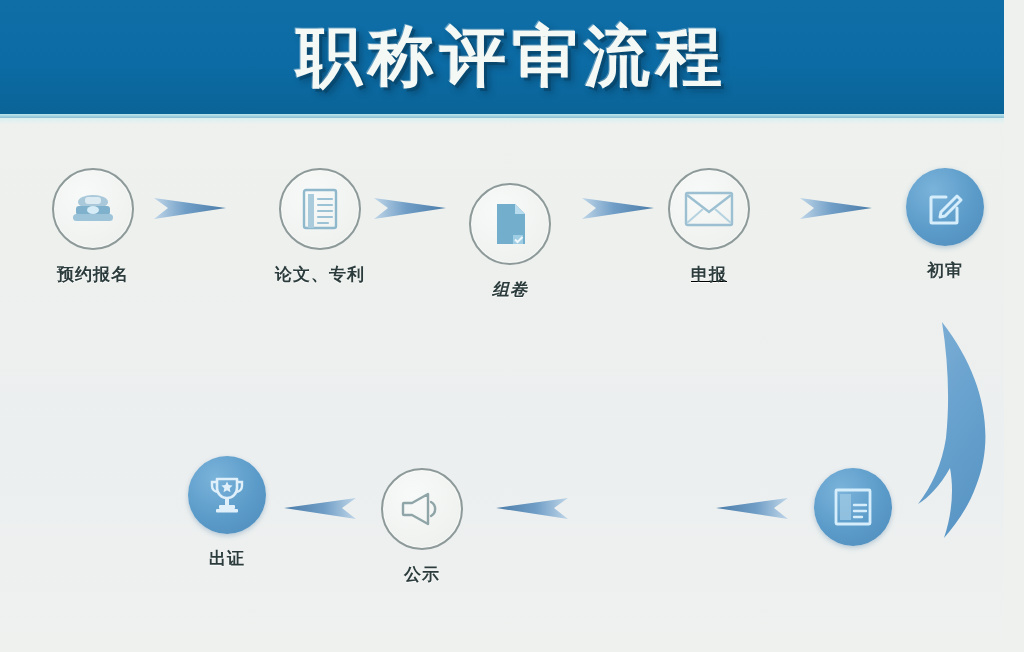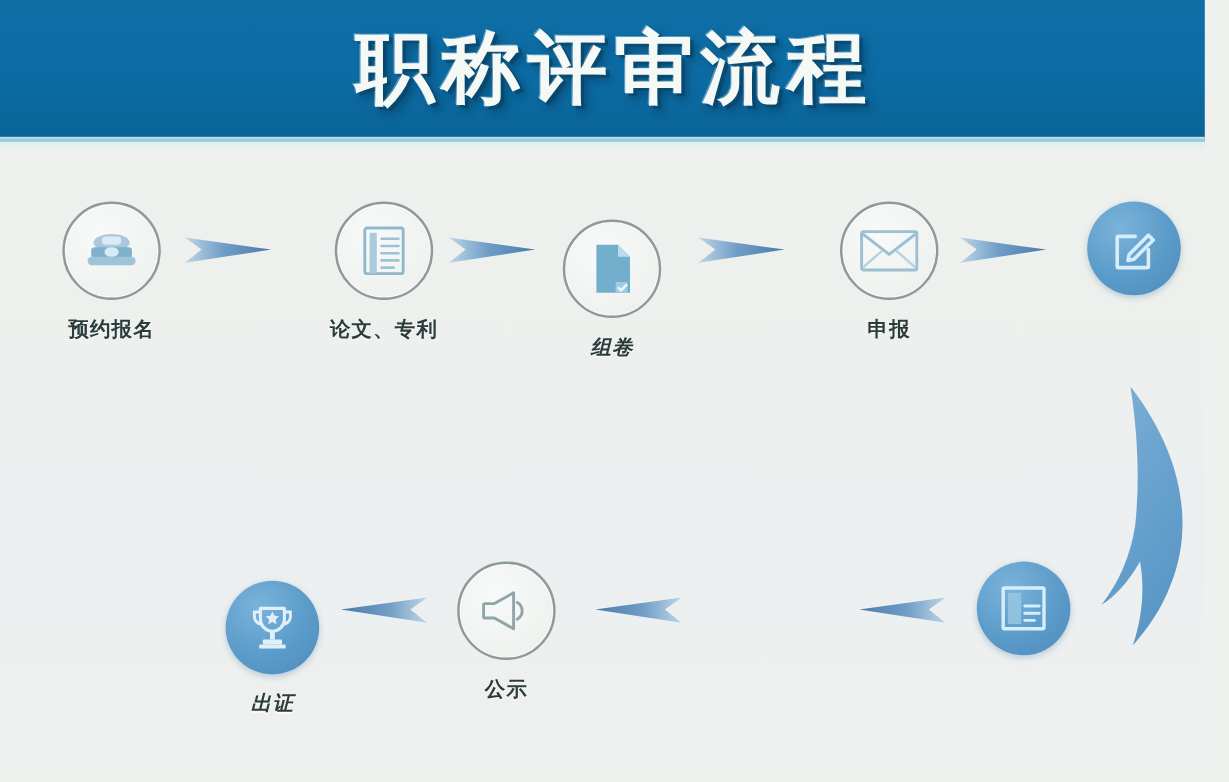--- a/index.html
+++ b/index.html
@@ -189,21 +189,21 @@
         <linearGradient id="ag3" x1="0" y1="0" x2="1" y2="0">
           <stop offset="0%" stop-color="#bfd6e8"></stop>
           <stop offset="45%" stop-color="#6f9dc6"></stop>
           <stop offset="100%" stop-color="#4a7ca8"></stop>
         </linearGradient>
       </defs>
       <path d="M2 12 L74 22 L2 33 L16 22 Z" fill="url(#ag3)"></path>
     </svg>
   </div>
 
-  <div class="node" style="left:671px; top:168px;">
+  <div class="node" style="left:639px; top:168px;text-decoration:underline;">
     <div class="circle outline">
       <span>
         <svg width="50" height="38" viewBox="0 0 50 38">
           <rect x="2" y="3" width="46" height="32" rx="1.5" fill="none" stroke="#9cc0d2" stroke-width="2.4"></rect>
           <path d="M3 5 L25 22 L47 5" fill="none" stroke="#9cc0d2" stroke-width="2.4"></path>
           <path d="M3 33 L19 19" fill="none" stroke="#b5d2e0" stroke-width="2"></path>
           <path d="M47 33 L31 19" fill="none" stroke="#b5d2e0" stroke-width="2"></path>
         </svg>
       </span>
     </div>
@@ -225,20 +225,21 @@
 
   <div class="node" style="left:875px; top:168px;">
     <div class="circle filled">
       <span>
         <svg width="44" height="44" viewBox="0 0 44 44">
           <path d="M34 23 v14 a1 1 0 0 1 -1 1 h-24 a1 1 0 0 1 -1 -1 v-24 a1 1 0 0 1 1 -1 h14" fill="none" stroke="#d6eefb" stroke-width="3" stroke-linecap="round"></path>
           <path d="M18 27 l16 -16 l4 4 l-16 16 l-5 1 z" fill="none" stroke="#d6eefb" stroke-width="3" stroke-linejoin="round"></path>
         </svg>
       </span>
     </div>
+    <div class="node-label">初审</div>
   </div>
 
   <div class="curve-arrow" style="left:880px; top:318px;">
     <svg width="140" height="240" viewBox="0 0 140 240">
       <defs>
         <linearGradient id="curveGrad" x1="0" y1="0" x2="0.4" y2="1">
           <stop offset="0%" stop-color="#7fb0d6"></stop>
           <stop offset="50%" stop-color="#6aa3cf"></stop>
           <stop offset="100%" stop-color="#5b97c6"></stop>
         </linearGradient>
@@ -314,21 +315,21 @@
         <linearGradient id="bg3" x1="1" y1="0" x2="0" y2="0">
           <stop offset="0%" stop-color="#bfd6e8"></stop>
           <stop offset="45%" stop-color="#6f9dc6"></stop>
           <stop offset="100%" stop-color="#4a7ca8"></stop>
         </linearGradient>
       </defs>
       <path d="M78 12 L6 22 L78 33 L64 22 Z" fill="url(#bg3)"></path>
     </svg>
   </div>
 
-  <div class="node" style="left:157px; top:484px;font-style:italic;">
+  <div class="node" style="left:157px; top:456px;">
     <div class="circle filled">
       <span>
         <svg width="44" height="44" viewBox="0 0 44 44">
           <path d="M12 6 h20 v9 a10 10 0 0 1 -20 0 z" fill="none" stroke="#dff0fb" stroke-width="2.6" stroke-linejoin="round"></path>
           <path d="M12 9 h-5 v4 a6 6 0 0 0 6 6" fill="none" stroke="#dff0fb" stroke-width="2.4"></path>
           <path d="M32 9 h5 v4 a6 6 0 0 1 -6 6" fill="none" stroke="#dff0fb" stroke-width="2.4"></path>
           <path d="M22 8.5 l1.7 3.6 l3.9 .5 l-2.9 2.7 l.8 3.9 l-3.5 -1.9 l-3.5 1.9 l.8 -3.9 l-2.9 -2.7 l3.9 -.5 z" fill="#dff0fb"></path>
           <rect x="20" y="24" width="4" height="8" fill="#dff0fb"></rect>
           <rect x="14" y="32" width="16" height="4" rx="1" fill="#dff0fb"></rect>
           <rect x="11" y="36" width="22" height="3.5" rx="1" fill="#dff0fb"></rect>

